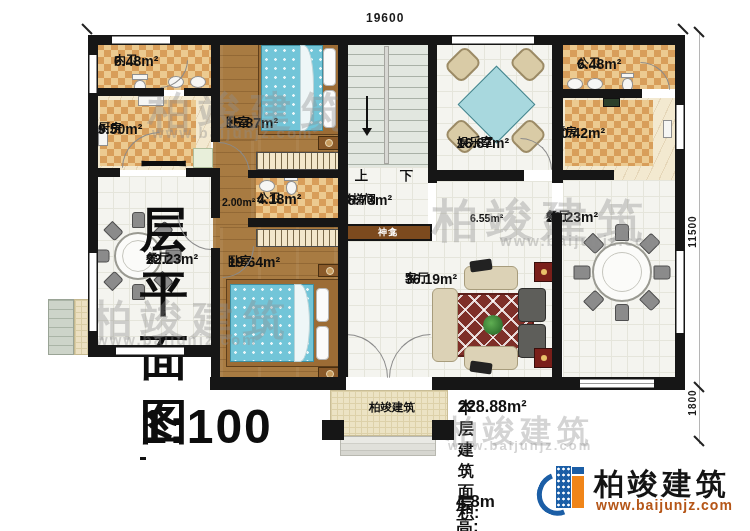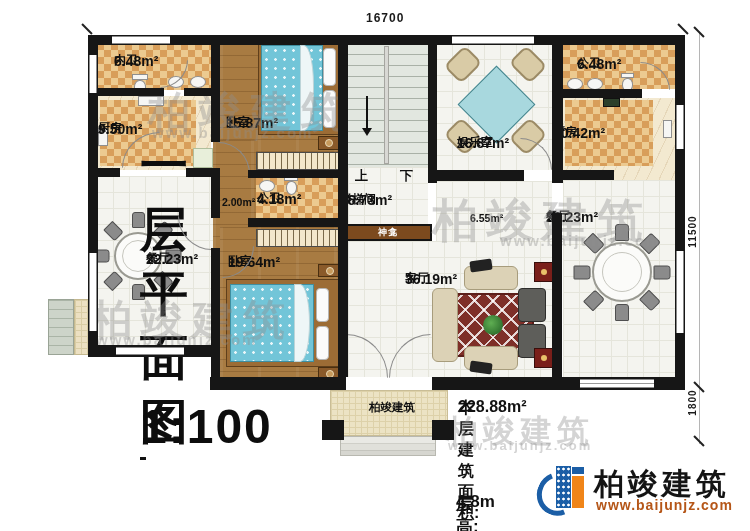--- a/index.html
+++ b/index.html
@@ -279,21 +279,21 @@
     <div class="nm">客厅</div>
     <div class="ar">36.19m²</div>
   </div>
   <div class="freelabel" style="left:470px;top:212px;">6.55m²</div>
   <div class="rlabel" style="left:546px;top:210px;">
     <div class="nm">餐厅</div>
     <div class="ar">22.23m²</div>
   </div>
   <div class="freelabel" style="left:352px;top:400px;width:80px;text-align:center;font-size:11.5px;">柏竣建筑</div>
 
-  <div class="dim" style="left:366px;top:11px;">16700</div>
+  <div class="dim" style="left:366px;top:11px;">19600</div>
   <div class="tick" style="left:80px;top:28px;"></div>
   <div class="tick" style="left:676px;top:28px;"></div>
   <div class="dimline" style="left:699px;top:32px;width:1px;height:412px;"></div>
   <div class="tick" style="left:692px;top:31px;"></div>
   <div class="tick" style="left:692px;top:386px;"></div>
   <div class="tick" style="left:692px;top:440px;"></div>
   <div class="dim vert" style="left:668px;top:226px;width:48px;">11500</div>
   <div class="dim vert" style="left:672px;top:397px;width:40px;">1800</div>
 
   <div class="wm wmtxt" style="left:148px;top:84px;">柏竣建筑</div>

